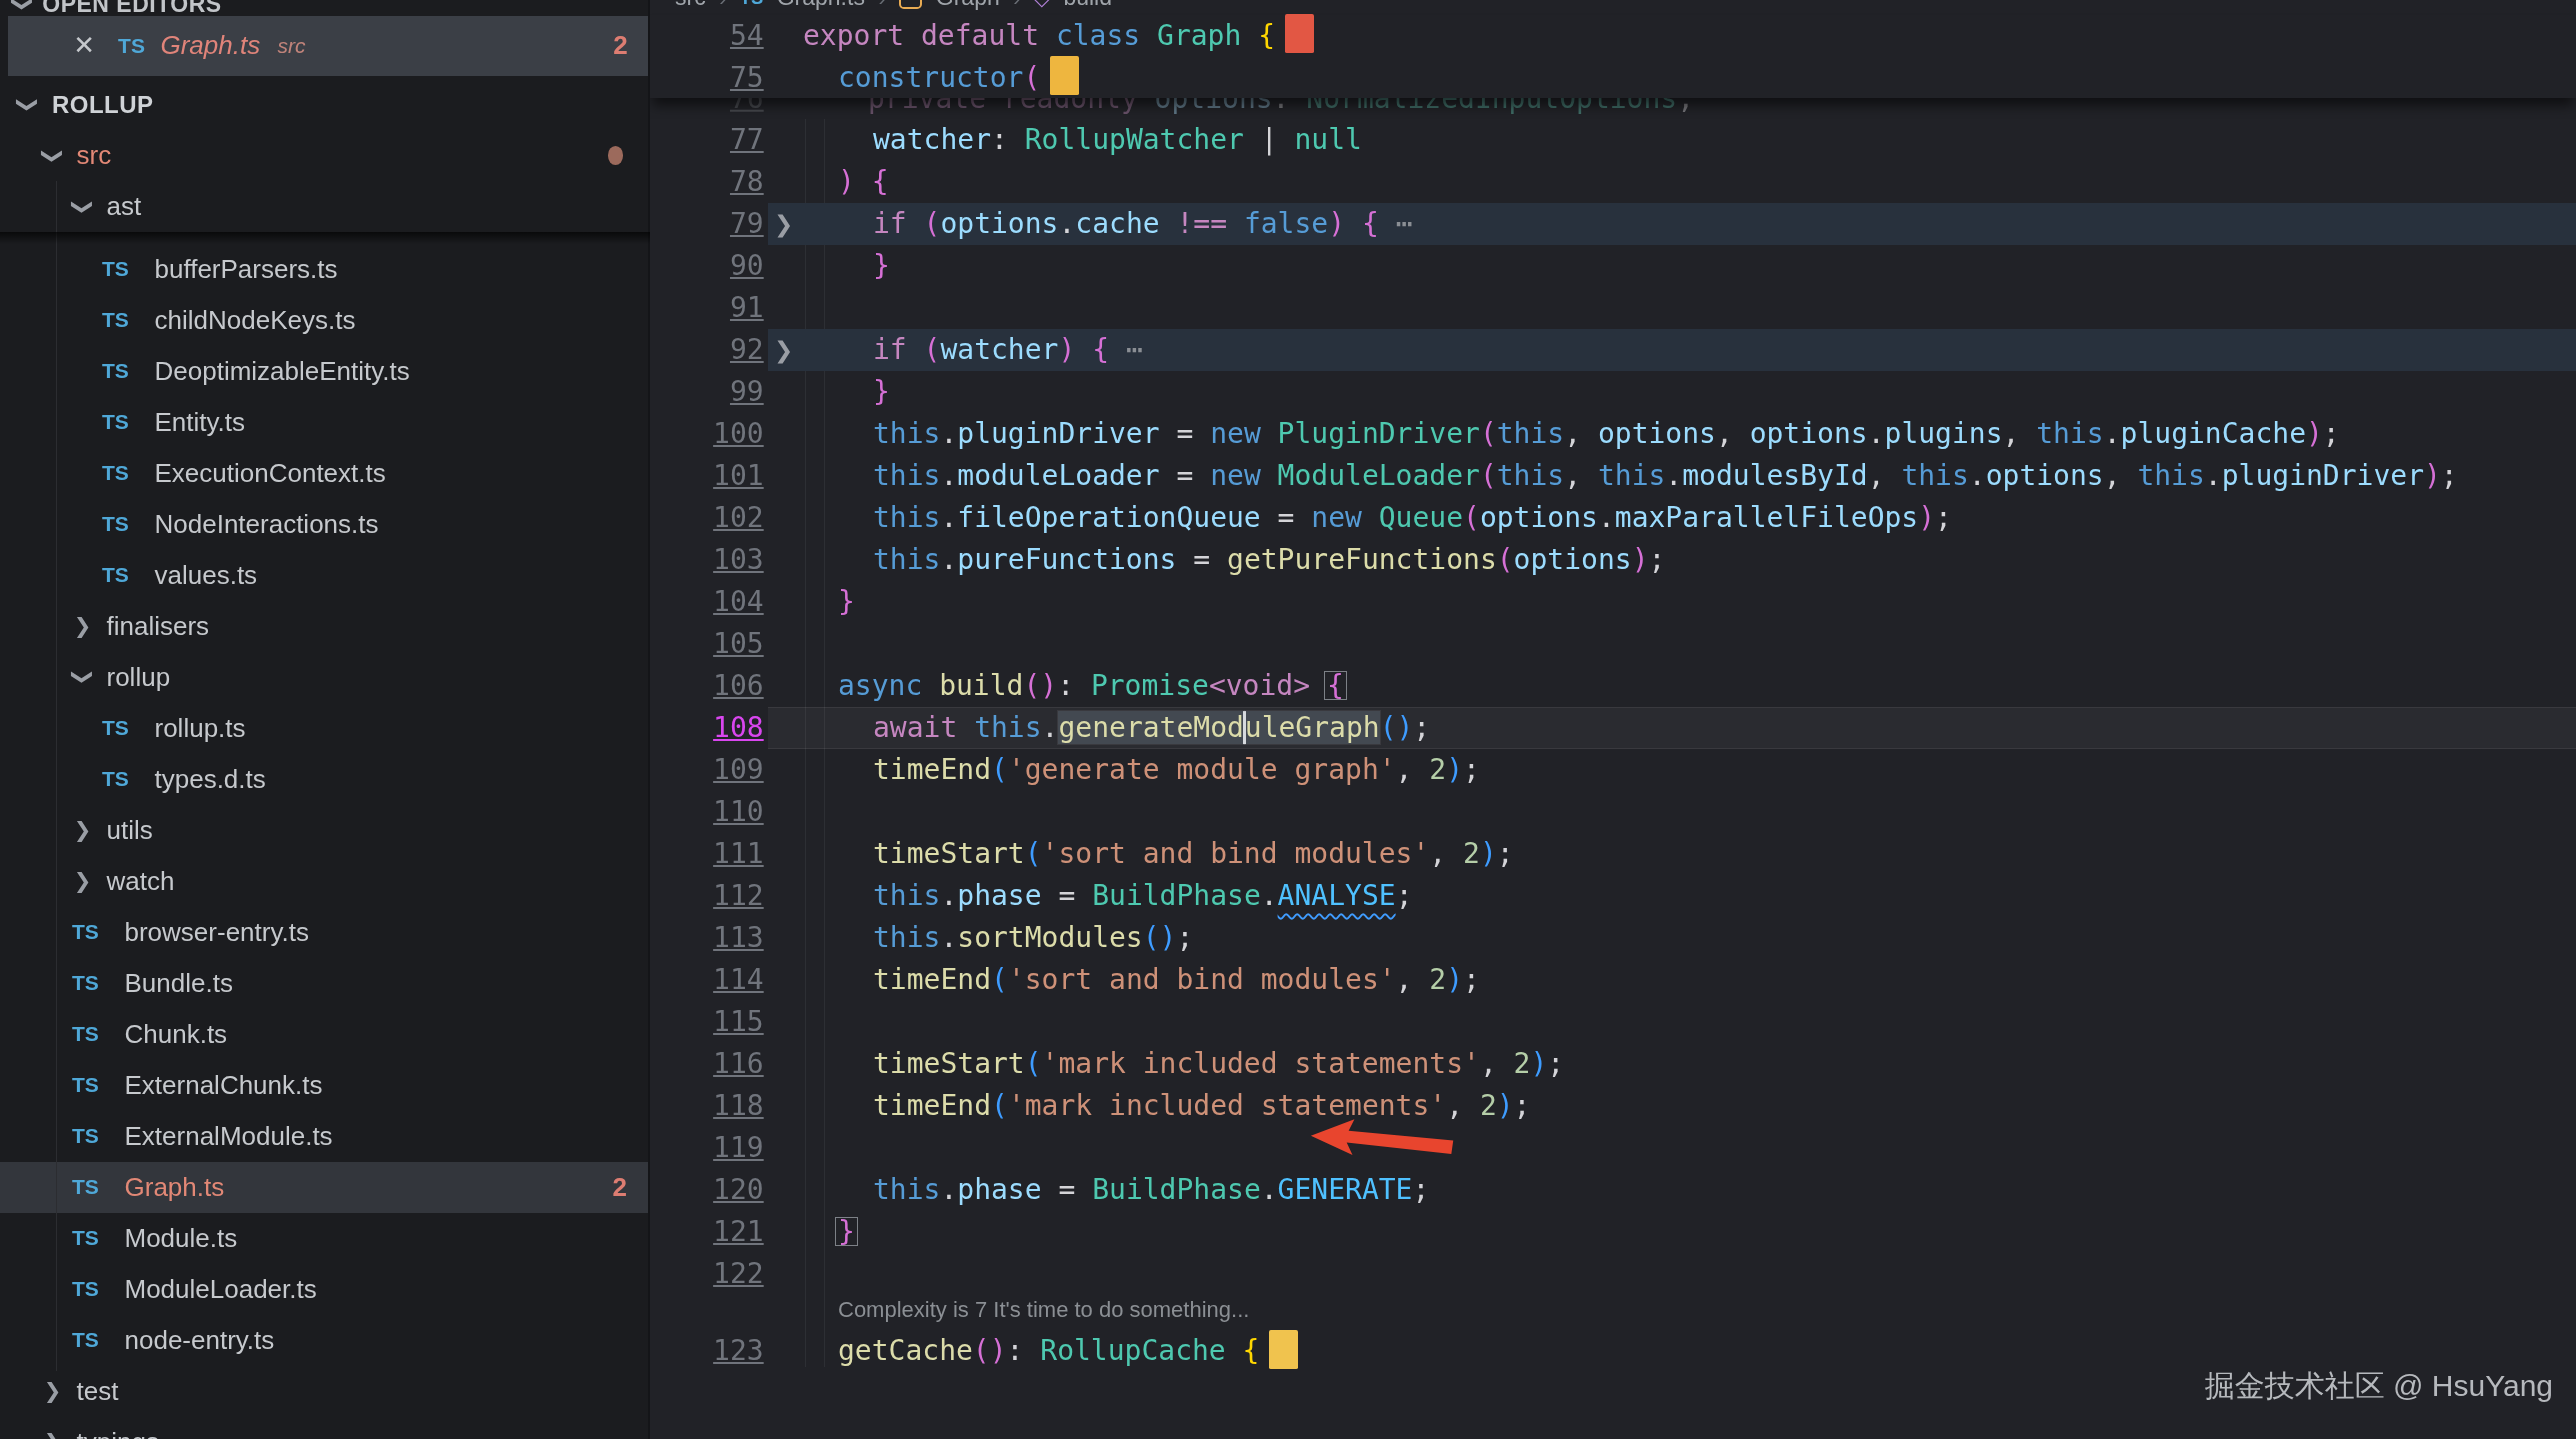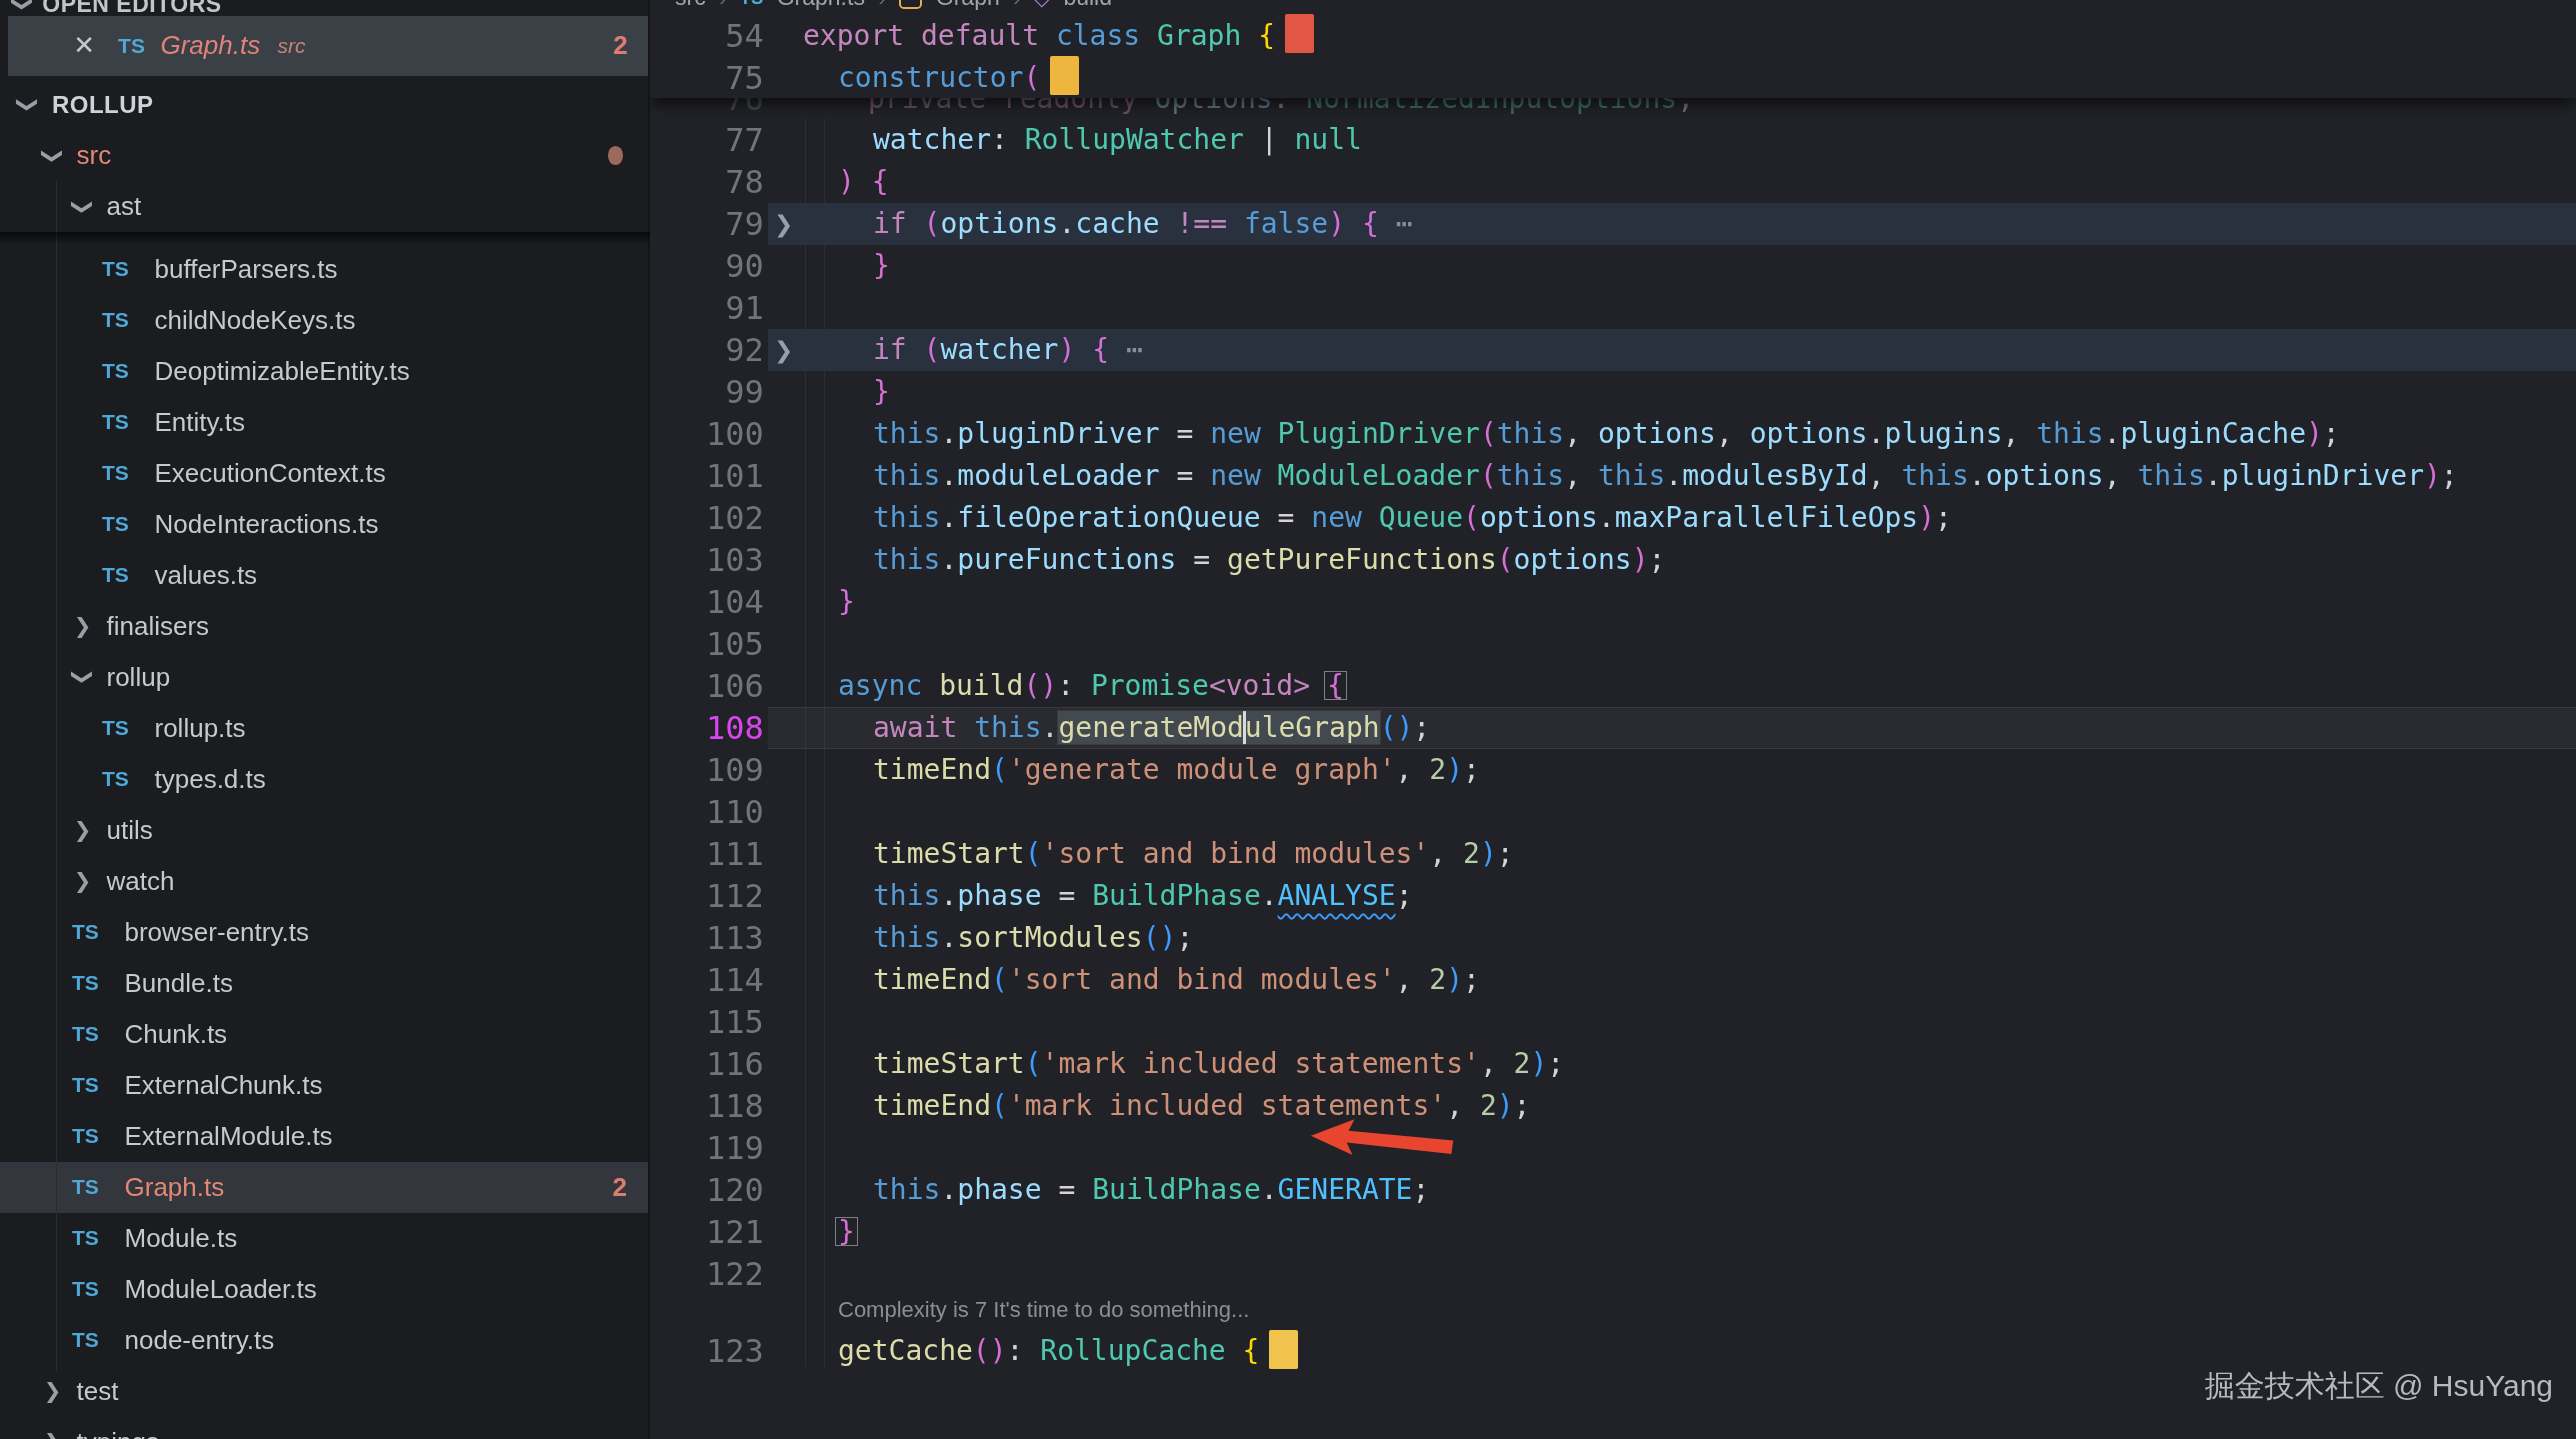--- a/index.html
+++ b/index.html
@@ -49,21 +49,21 @@
   #breadcrumb .bclass{width:19.4px;height:19.4px;border:2.9px solid #e8ab53;border-radius:4.8px;}
   #breadcrumb .bmethod{color:#b180d7;font-size:21px;}
   #sticky{position:absolute;top:14.5px;left:0;width:100%;height:83px;background:#212227;z-index:5;
     box-shadow:0 9.7px 11.6px -1.9px rgba(0,0,0,.55);}
   #sliver76{position:absolute;top:98px;left:0;width:100%;height:21px;overflow:hidden;z-index:1;}
   #sliver76 .code-row{transform:translateY(-20.3px);opacity:.45;filter:saturate(.8);}
   #lines{position:absolute;top:119px;left:0;width:100%;}
   .iguide{position:absolute;top:0;width:1px;height:1248px;background:#2d2f34;z-index:0;}
   .code-row{height:42px;position:relative;white-space:nowrap;}
   .code-row .num{position:absolute;left:7.7px;top:0;width:106px;text-align:right;
-    color:#70747c;font-family:"DejaVu Sans Mono",monospace;font-size:32px;line-height:42px;}
+    color:#70747c;font-family:"DejaVu Sans Mono",monospace;font-size:28px;line-height:42px;text-decoration:underline;}
   .code-row.cur .num{color:#d946ef;}
   .code-row .fold{position:absolute;left:124px;top:0;color:#9a9ea5;font-size:23px;line-height:42px;}
   .code-row .code{position:absolute;top:0;line-height:42px;font-family:"DejaVu Sans Mono",monospace;font-size:28px;z-index:2;}
   .code-row .band{position:absolute;left:118px;right:0;top:0;bottom:0;background:#28313d;z-index:0;}
   .code-row.cur .curband{position:absolute;left:118px;right:0;top:0;bottom:0;
     background:rgba(255,255,255,.045);border-top:1px solid rgba(255,255,255,.07);
     border-bottom:1px solid rgba(255,255,255,.07);z-index:0;}
   .lens-row{height:35px;position:relative;}
   .lens-row .lens{position:absolute;left:188px;top:1.9px;color:#8b8f94;font-size:22px;font-family:"Liberation Sans",sans-serif;}
   

